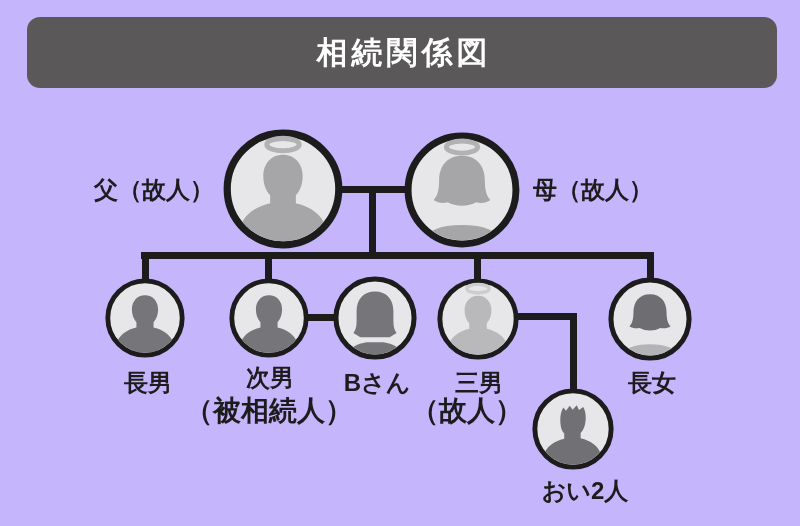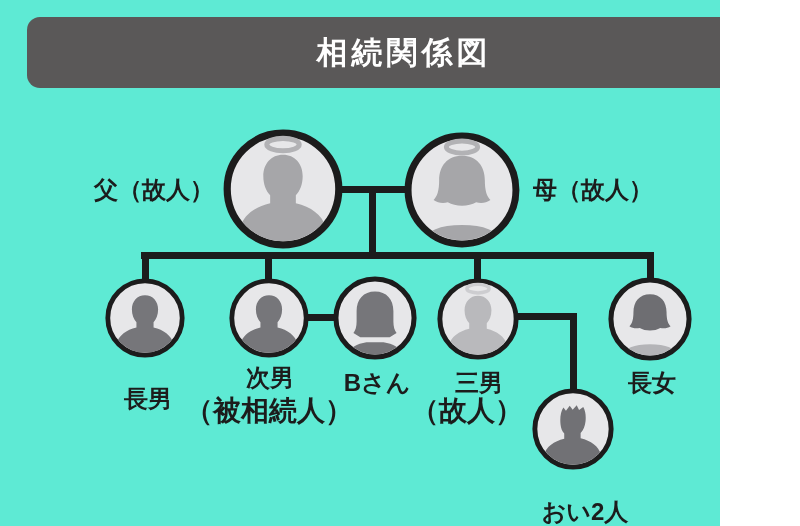--- a/index.html
+++ b/index.html
@@ -1,19 +1,18 @@
 <!DOCTYPE html>
 <html><head>
 <meta charset="utf-8">
 <style>
   html,body{margin:0;padding:0;background:#ffffff;}
   #canvas{
-    position:relative;width:704px;height:526px;background:#5eead4;overflow:hidden;
+    position:relative;width:800px;height:526px;background:#c4b5fd;overflow:hidden;
     font-family:"Liberation Sans","DejaVu Sans",sans-serif;
-    padding-left:16px;
   }
   
   .title-bar{
     position:absolute;left:27px;top:17px;width:750px;height:71px;
     background:var(--header-bg,#5a5858);border-radius:13px;
     display:flex;align-items:center;justify-content:center;
   }
   .title-bar .title{
     color:var(--header-fg,#fff);font-size:31px;font-weight:bold;letter-spacing:4px;padding-left:4px;
   }
@@ -41,28 +40,28 @@
   .pos-eldest_daughter{left:608px;top:277px;width:84px;height:84px;}
   .pos-nephews{left:532px;top:388px;width:82px;height:82px;}
   
   .label{
     position:absolute;z-index:3;color:var(--text,#1c1c1c);font-weight:bold;
     font-size:24px;line-height:28px;white-space:nowrap;
   }
   .sub{font-size:28px;line-height:25px;}
   .lab-father{left:214px;top:176px;transform:translateX(-100%);}
   .lab-mother{left:533px;top:176px;}
-  .lab-eldest_son{left:148px;top:369px;transform:translateX(-50%);margin-top:16px;}
+  .lab-eldest_son{left:148px;top:369px;transform:translateX(-50%);}
   .lab-second_son{left:270px;top:364px;transform:translateX(-50%);}
   .lab-second_son_sub{left:269px;top:398px;transform:translateX(-50%);}
   .lab-b_san{left:377px;top:369px;transform:translateX(-50%);text-align:center;}
   .lab-third_son{left:479px;top:369px;transform:translateX(-50%);}
   .lab-third_son_sub{left:467px;top:398px;transform:translateX(-50%);}
   .lab-eldest_daughter{left:652px;top:369px;transform:translateX(-50%);}
-  .lab-nephews{left:585px;top:477px;transform:translateX(-50%);margin-top:21px;}
+  .lab-nephews{left:585px;top:477px;transform:translateX(-50%);}
 </style>
 </head>
 <body>
 
 <div id="canvas" style="--line: #1c1c1c; --text: #1c1c1c; --header-bg: #5a5858; --header-fg: #ffffff;">
 
   <div class="title-bar">
     <span class="title">相続関係図</span>
   </div>
 

